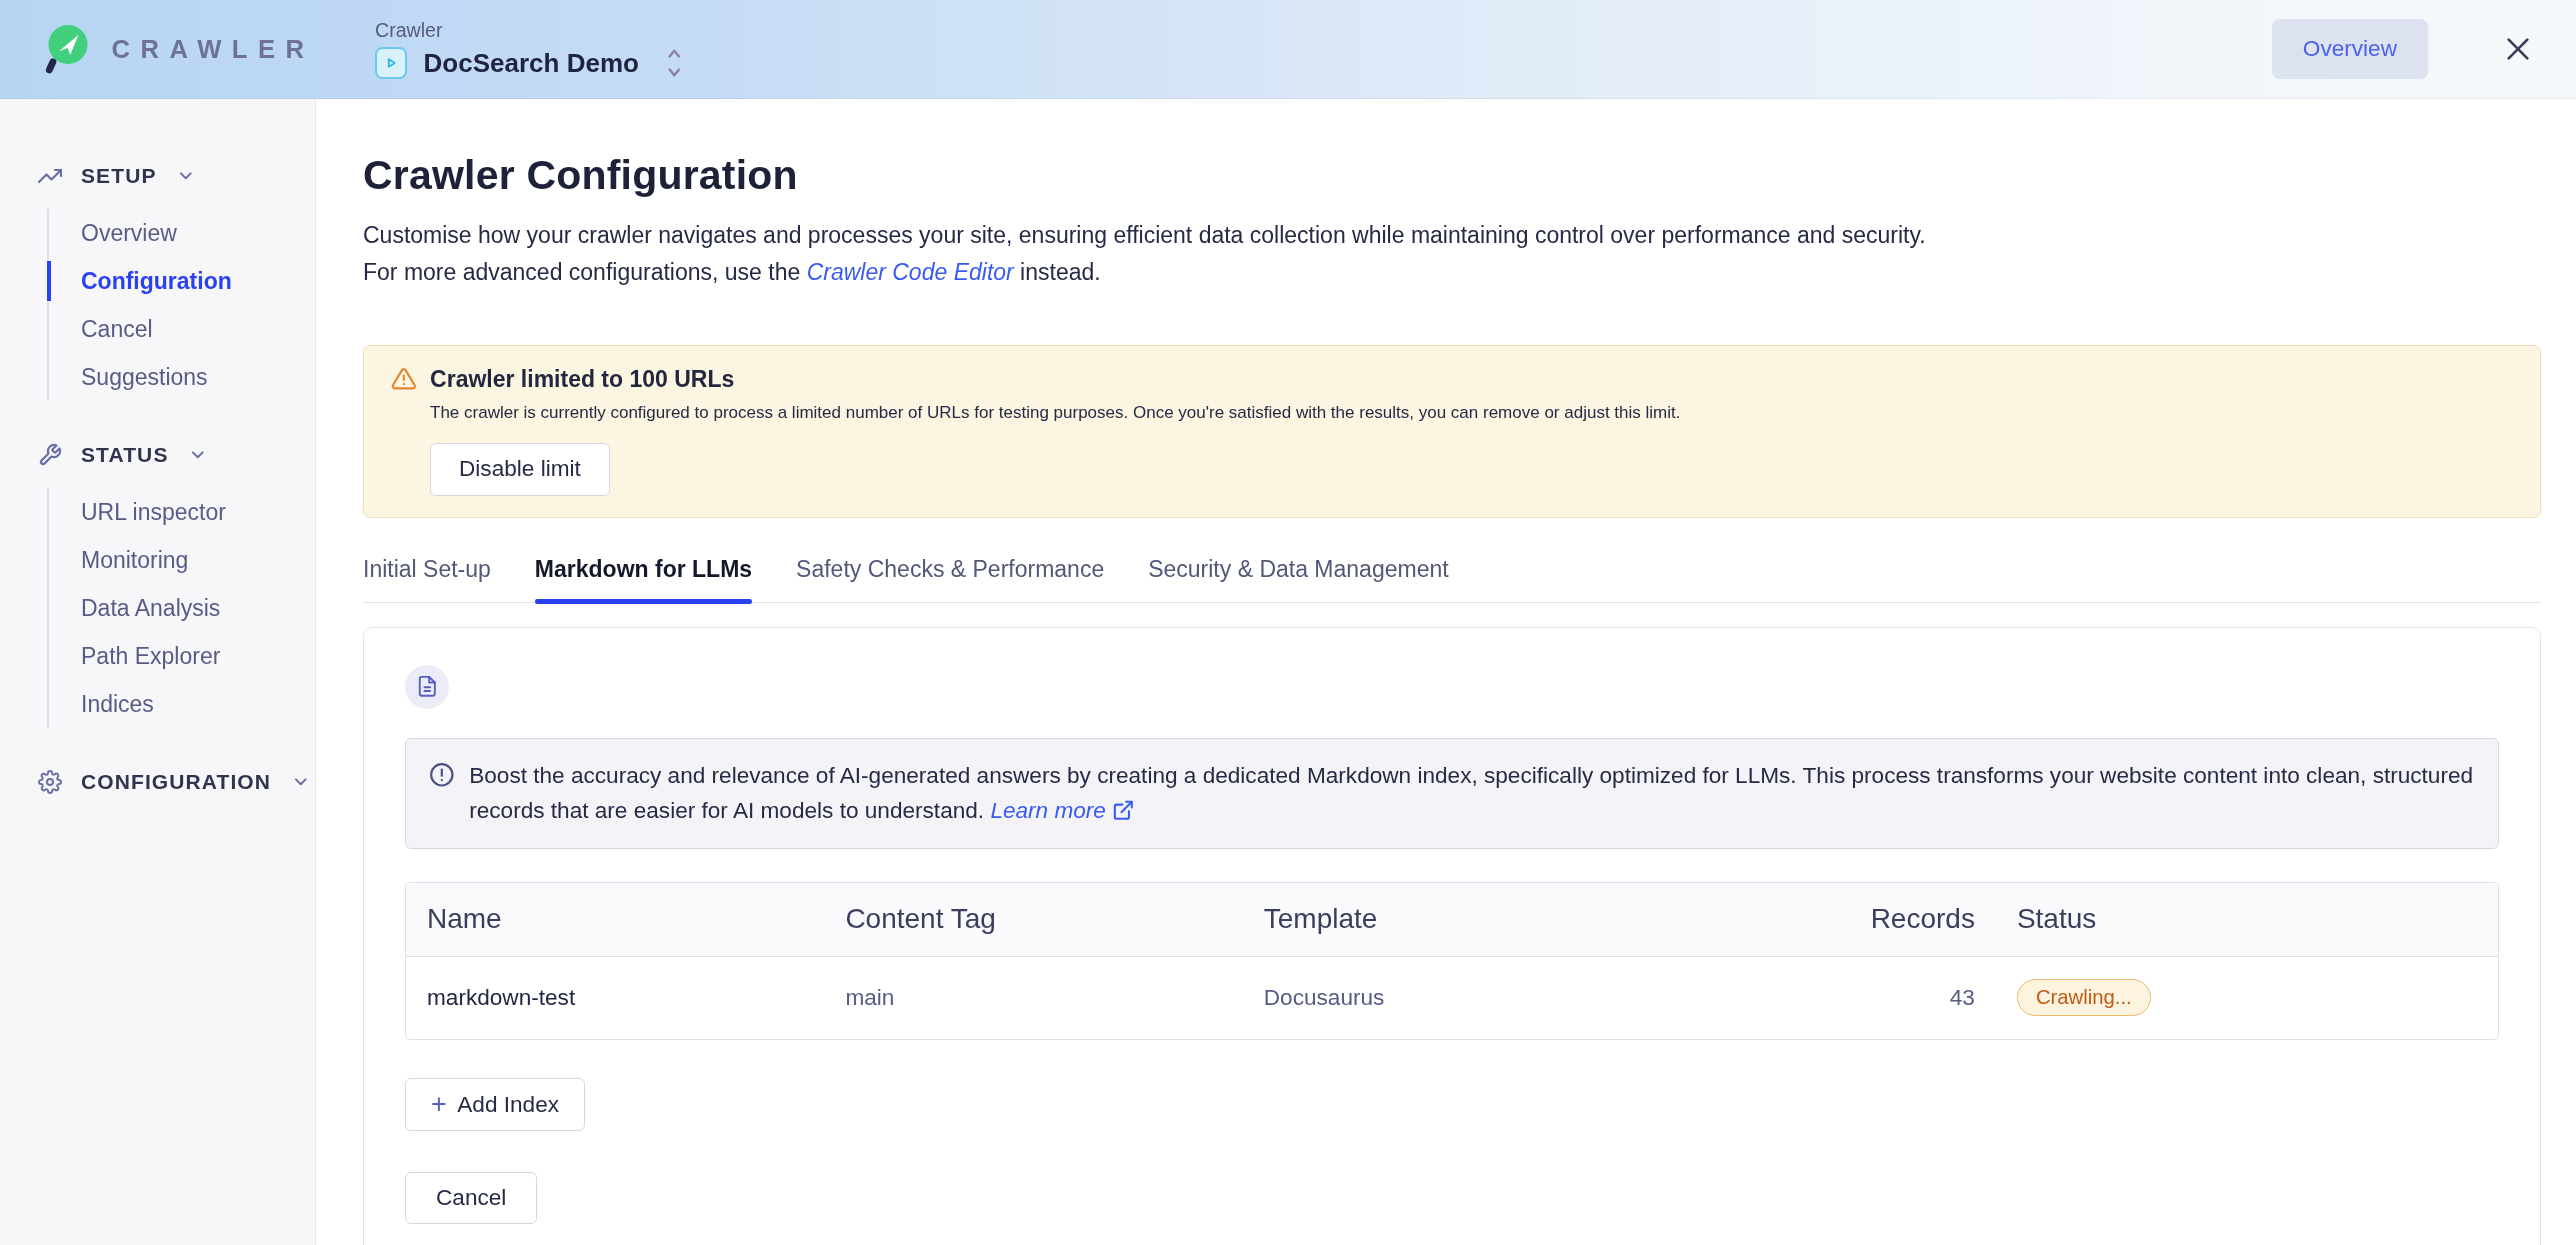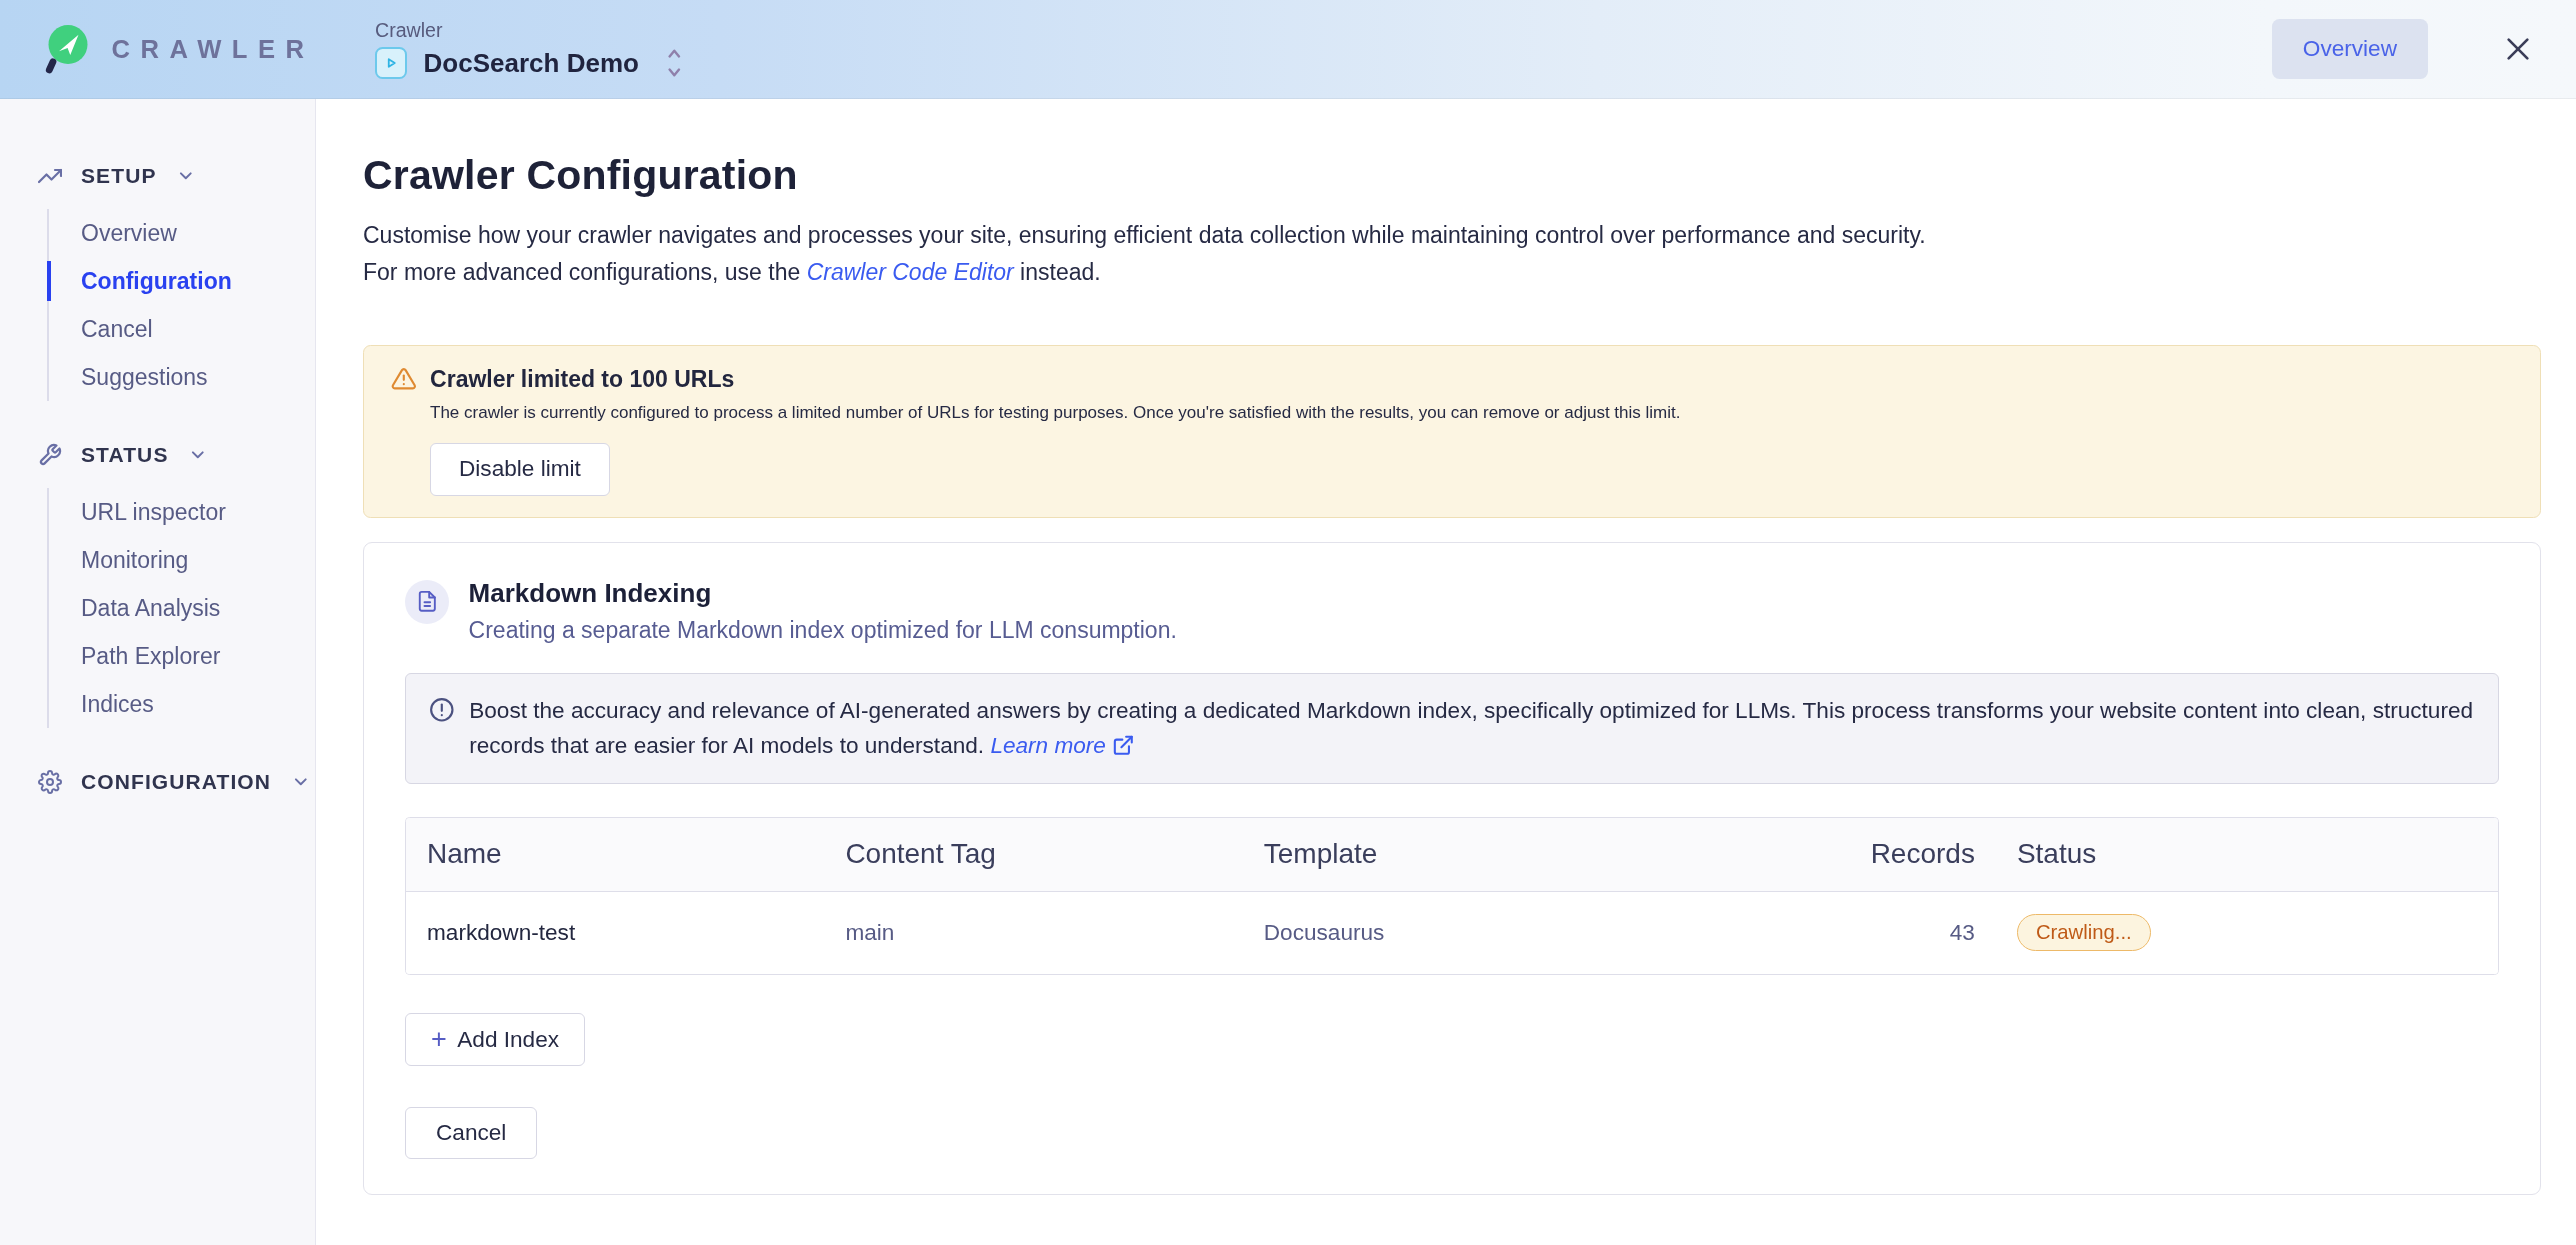--- a/index.html
+++ b/index.html
@@ -294,36 +294,38 @@
           <line x1="12" y1="9" x2="12" y2="13"></line>
           <line x1="12" y1="17" x2="12.01" y2="17"></line>
         </svg>
       </span>
       <span class="banner-title">Crawler limited to 100 URLs</span>
     </div>
     <div class="banner-body">The crawler is currently configured to process a limited number of URLs for testing purposes. Once you're satisfied with the results, you can remove or adjust this limit.</div>
     <button class="banner-btn">Disable limit</button>
   </div>
 
+  <div class="tabs">
+    <span class="tab">Initial Set-up</span>
+    <span class="tab active">Markdown for LLMs</span>
+    <span class="tab">Safety Checks &amp; Performance</span>
+    <span class="tab">Security &amp; Data Management</span>
+  </div>
 
   <div class="card">
 
     <div class="card-head">
       <span class="doc-badge">
         <svg width="22.6" height="22.6" viewBox="0 0 24 24" fill="none" stroke="currentColor" stroke-width="2" stroke-linecap="round" stroke-linejoin="round">
           <path d="M14 2H6a2 2 0 0 0-2 2v16a2 2 0 0 0 2 2h12a2 2 0 0 0 2-2V8z"></path>
           <polyline points="14 2 14 8 20 8"></polyline>
           <line x1="9" y1="13" x2="15" y2="13"></line>
           <line x1="9" y1="17" x2="15" y2="17"></line>
         </svg>
       </span>
-      <div>
-        <div class="card-title">Markdown Indexing</div>
-        <div class="card-subtitle">Creating a separate Markdown index optimized for LLM consumption.</div>
-      </div>
     </div>
 
     <div class="infobox">
       <span class="info-icon">
         <svg width="25.6" height="25.6" viewBox="0 0 24 24" fill="none" stroke="currentColor" stroke-width="2" stroke-linecap="round" stroke-linejoin="round">
           <circle cx="12" cy="12" r="10"></circle>
           <line x1="12" y1="7" x2="12" y2="13"></line>
           <line x1="12" y1="17" x2="12.01" y2="17"></line>
         </svg>
       </span>

